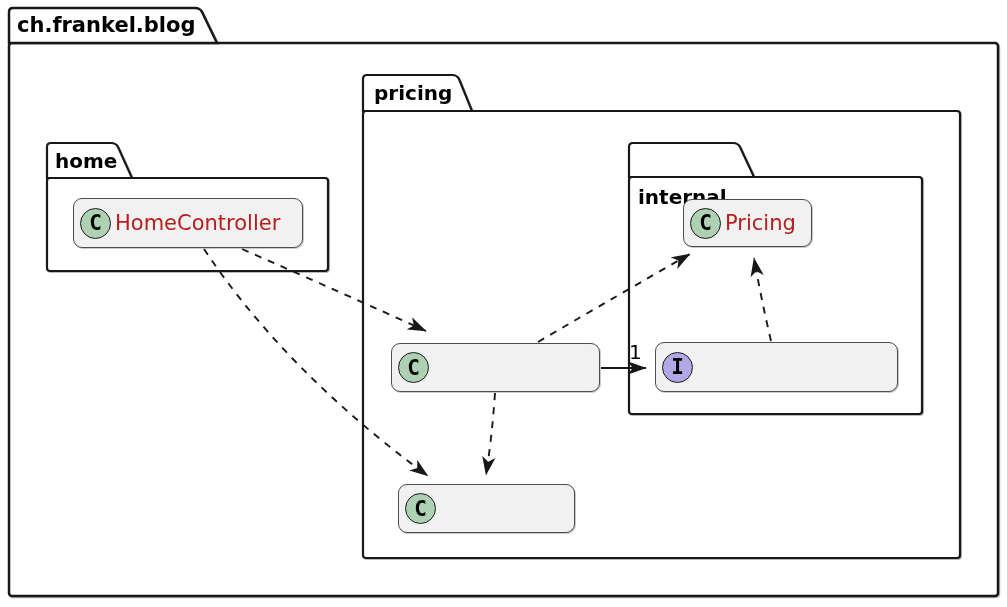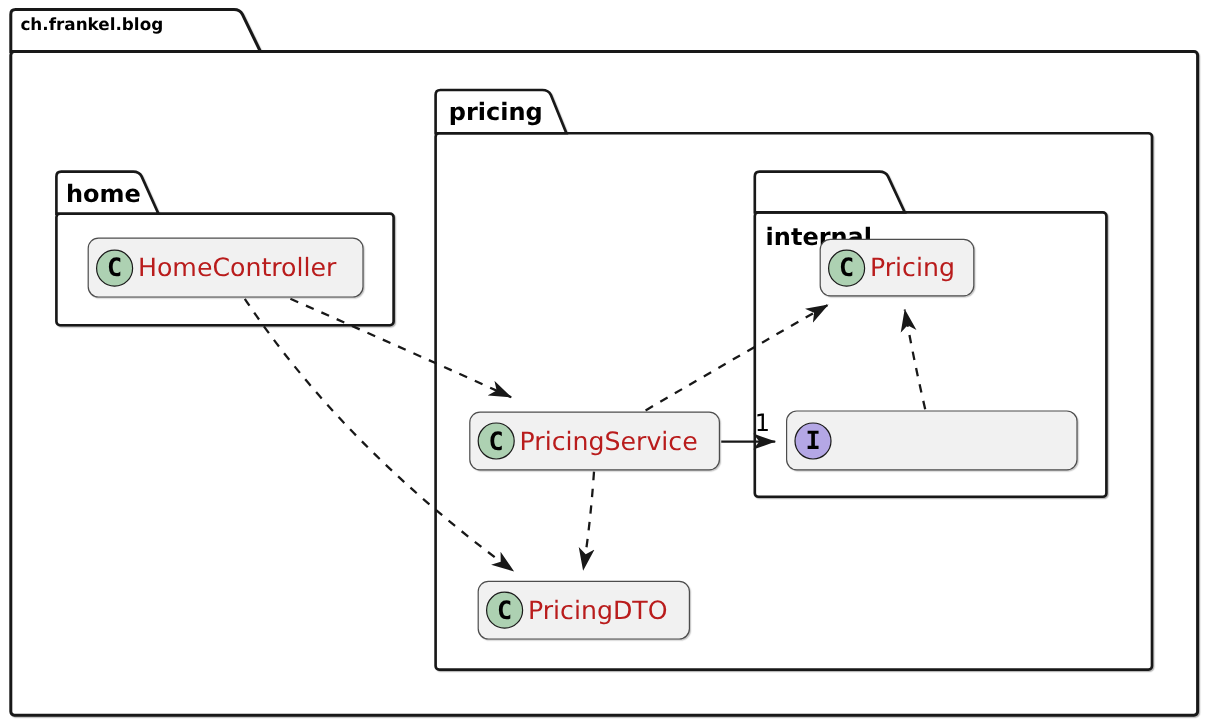--- a/index.html
+++ b/index.html
@@ -27,21 +27,21 @@
   .pkg-shape { filter: drop-shadow(1.5px 1.5px 0.6px rgba(100,100,100,0.45)); }
 
   .pkg-label {
     position: absolute;
     font-weight: bold;
     font-size: 20px;
     color: #000;
     white-space: nowrap;
     letter-spacing: 0px;
   }
-  .pkg-label.root { font-size: 14px; }
+  .pkg-label.root { font-size: 21px; }
 
   .class-box {
     position: absolute;
     background: #F1F1F1;
     border: 1.4px solid #4d4d4d;
     border-radius: 9px;
     display: flex;
     align-items: center;
     box-sizing: border-box;
     filter: drop-shadow(1.2px 1.2px 0.5px rgba(120,120,120,0.4));
@@ -142,28 +142,26 @@
       <span class="class-label">HomeController</span>
     </div>
 
     <div class="class-box" style="left:683px; top:199px; width:129px; height:48px;">
       <span class="circle kind-class">C</span>
       <span class="class-label">Pricing</span>
     </div>
 
     <div class="class-box" style="left:391px; top:343px; width:209px; height:49px;">
       <span class="circle kind-class">C</span>
-      <span class="class-label">PricingService</span>
     </div>
 
     <div class="class-box" style="left:655px; top:342px; width:243px; height:50px;">
       <span class="circle kind-interface">I</span>
     </div>
 
     <div class="class-box" style="left:398px; top:484px; width:177px; height:49px;">
       <span class="circle kind-class">C</span>
-      <span class="class-label">PricingDTO</span>
     </div>
 
     <div class="edge-label" style="left:629px; top:340px;">1</div>
   </div>
 
 </div>
 
 </body></html>

